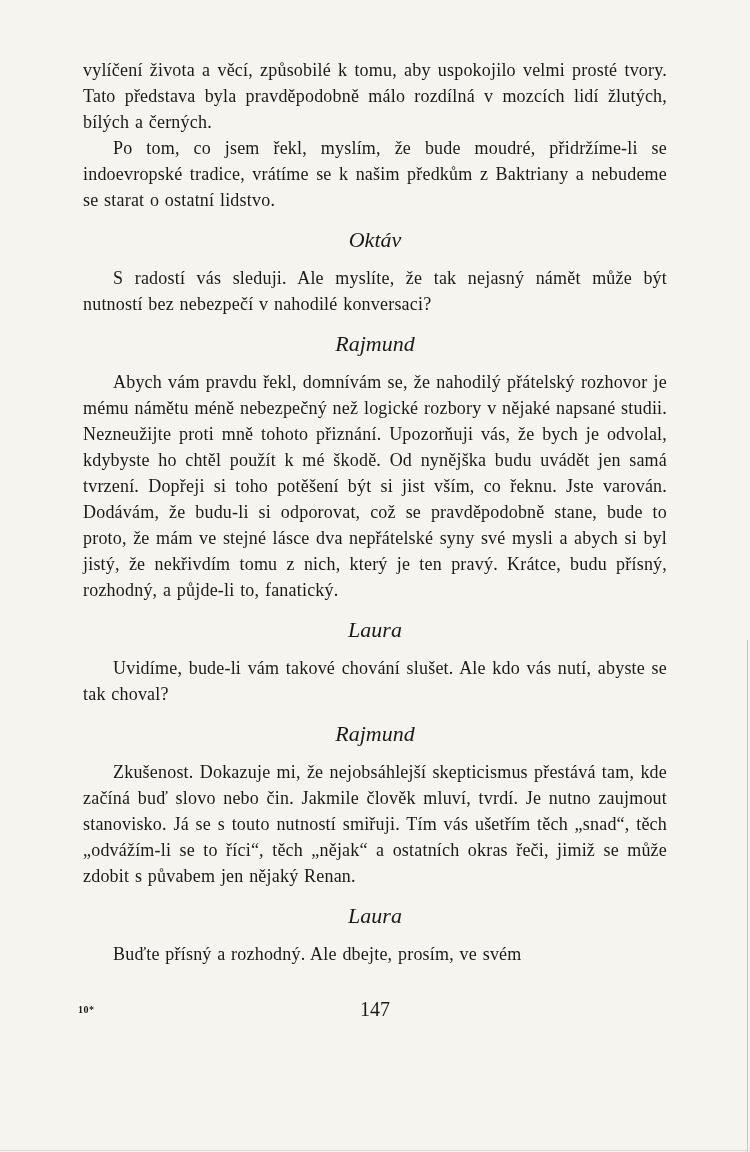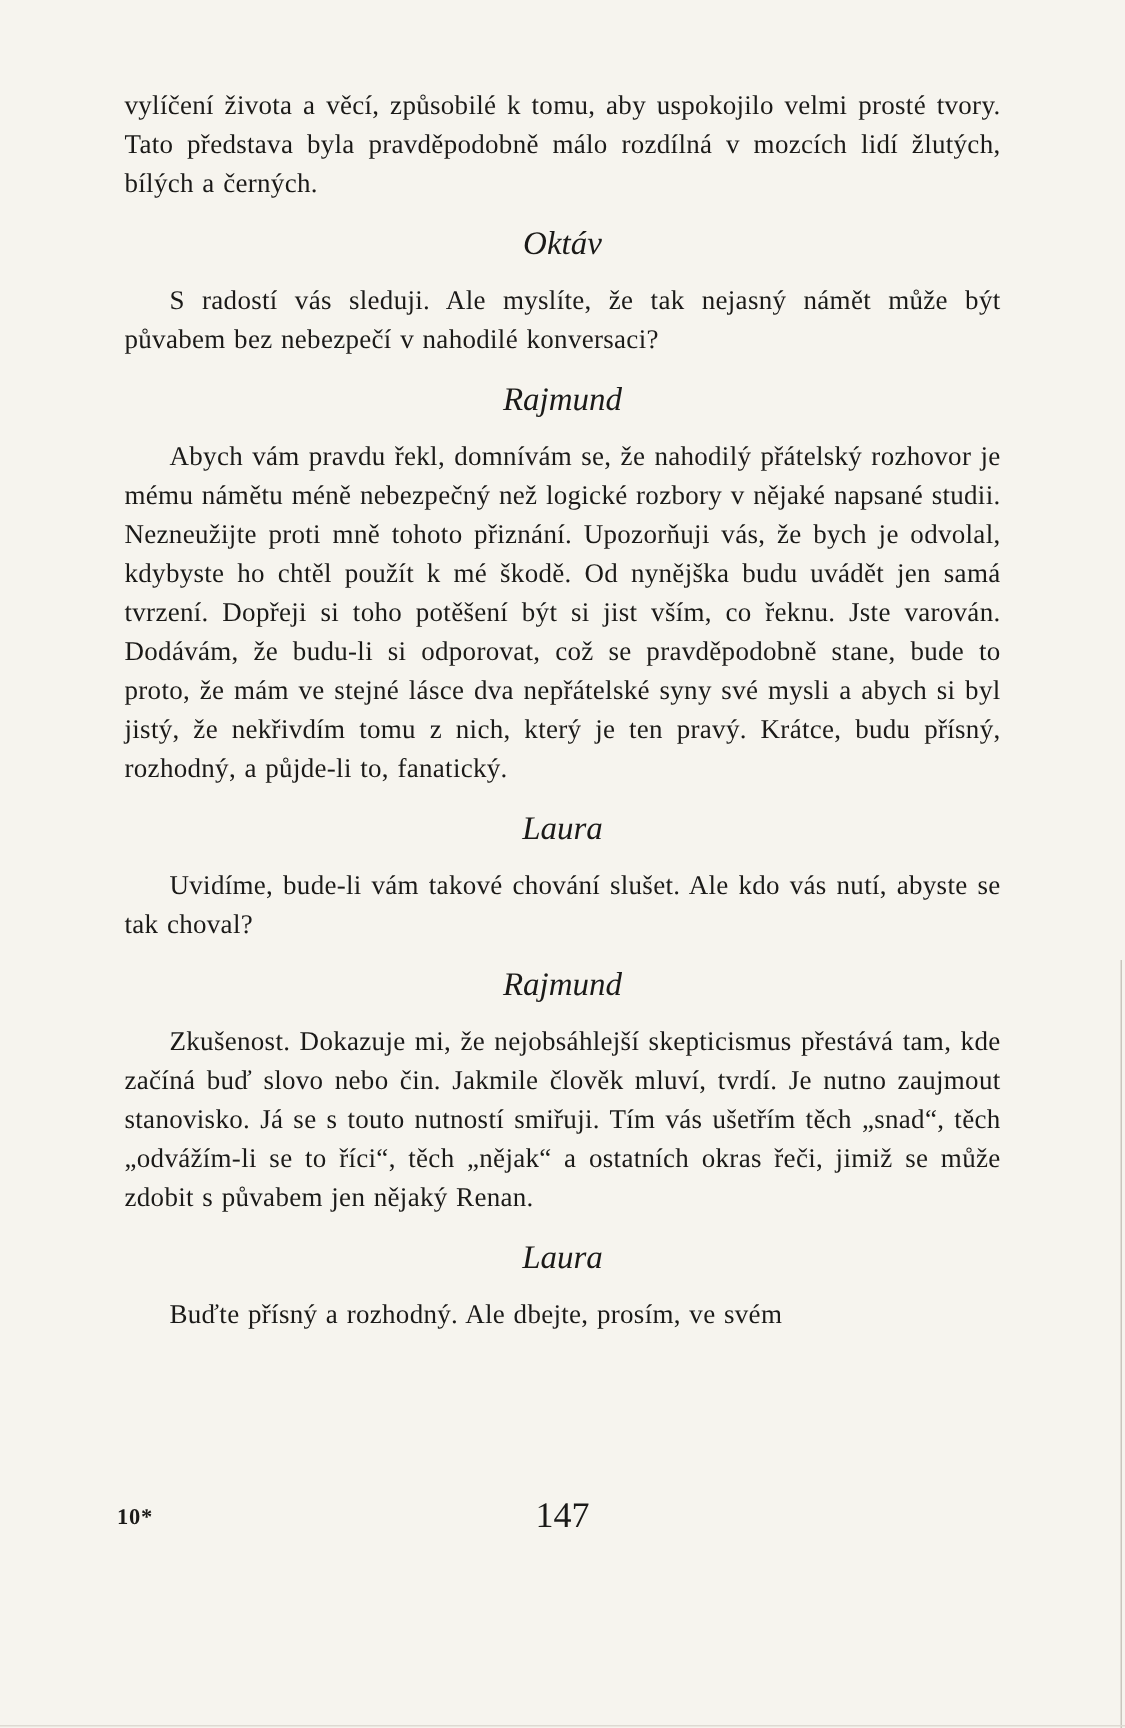--- a/index.html
+++ b/index.html
@@ -61,43 +61,44 @@
     position: absolute;
     top: 998px;
     left: 0;
     width: 750px;
     height: 30px;
   }
   .sig-mark {
     position: absolute;
     left: 78px;
     top: 6px;
-    font-size: 15px;
+    font-size: 10px;
     font-weight: bold;
     letter-spacing: 0.5px;
   }
   .page-number {
     position: absolute;
     left: 0;
     width: 750px;
     text-align: center;
     top: 0;
-    font-size: 24px;
+    font-size: 20px;
   }
 </style>
 </head>
 <body>
 
 <div class="scan-edge-right"></div>
 <div class="scan-edge-bottom"></div>
 
 <div class="page">
   <p>vylíčení života a věcí, způsobilé k tomu, aby uspokojilo velmi prosté tvory. Tato představa byla pravděpodobně málo rozdílná v mozcích lidí žlutých, bílých a černých.</p>
+  <p class="indent">Po tom, co jsem řekl, myslím, že bude moudré, přidržíme-li se indoevropské tradice, vrátíme se k našim předkům z Baktriany a nebudeme se starat o ostatní lidstvo.</p>
   <div class="speaker">Oktáv</div>
-  <p class="indent">S radostí vás sleduji. Ale myslíte, že tak nejasný námět může být půvabem bez nebezpečí v nahodilé konversaci?</p>
+  <p class="indent">S radostí vás sleduji. Ale myslíte, že tak nejasný námět může být nutností bez nebezpečí v nahodilé konversaci?</p>
   <div class="speaker">Rajmund</div>
   <p class="indent">Abych vám pravdu řekl, domnívám se, že nahodilý přátelský rozhovor je mému námětu méně nebezpečný než logické rozbory v nějaké napsané studii. Nezneužijte proti mně tohoto přiznání. Upozorňuji vás, že bych je odvolal, kdybyste ho chtěl použít k mé škodě. Od nynějška budu uvádět jen samá tvrzení. Dopřeji si toho potěšení být si jist vším, co řeknu. Jste varován. Dodávám, že budu-li si odporovat, což se pravděpodobně stane, bude to proto, že mám ve stejné lásce dva nepřátelské syny své mysli a abych si byl jistý, že nekřivdím tomu z nich, který je ten pravý. Krátce, budu přísný, rozhodný, a půjde-li to, fanatický.</p>
   <div class="speaker">Laura</div>
   <p class="indent">Uvidíme, bude-li vám takové chování slušet. Ale kdo vás nutí, abyste se tak choval?</p>
   <div class="speaker">Rajmund</div>
   <p class="indent">Zkušenost. Dokazuje mi, že nejobsáhlejší skepticismus přestává tam, kde začíná buď slovo nebo čin. Jakmile člověk mluví, tvrdí. Je nutno zaujmout stanovisko. Já se s touto nutností smiřuji. Tím vás ušetřím těch „snad“, těch „odvážím-li se to říci“, těch „nějak“ a ostatních okras řeči, jimiž se může zdobit s půvabem jen nějaký Renan.</p>
   <div class="speaker">Laura</div>
   <p class="indent">Buďte přísný a rozhodný. Ale dbejte, prosím, ve svém</p>
 </div>
 

